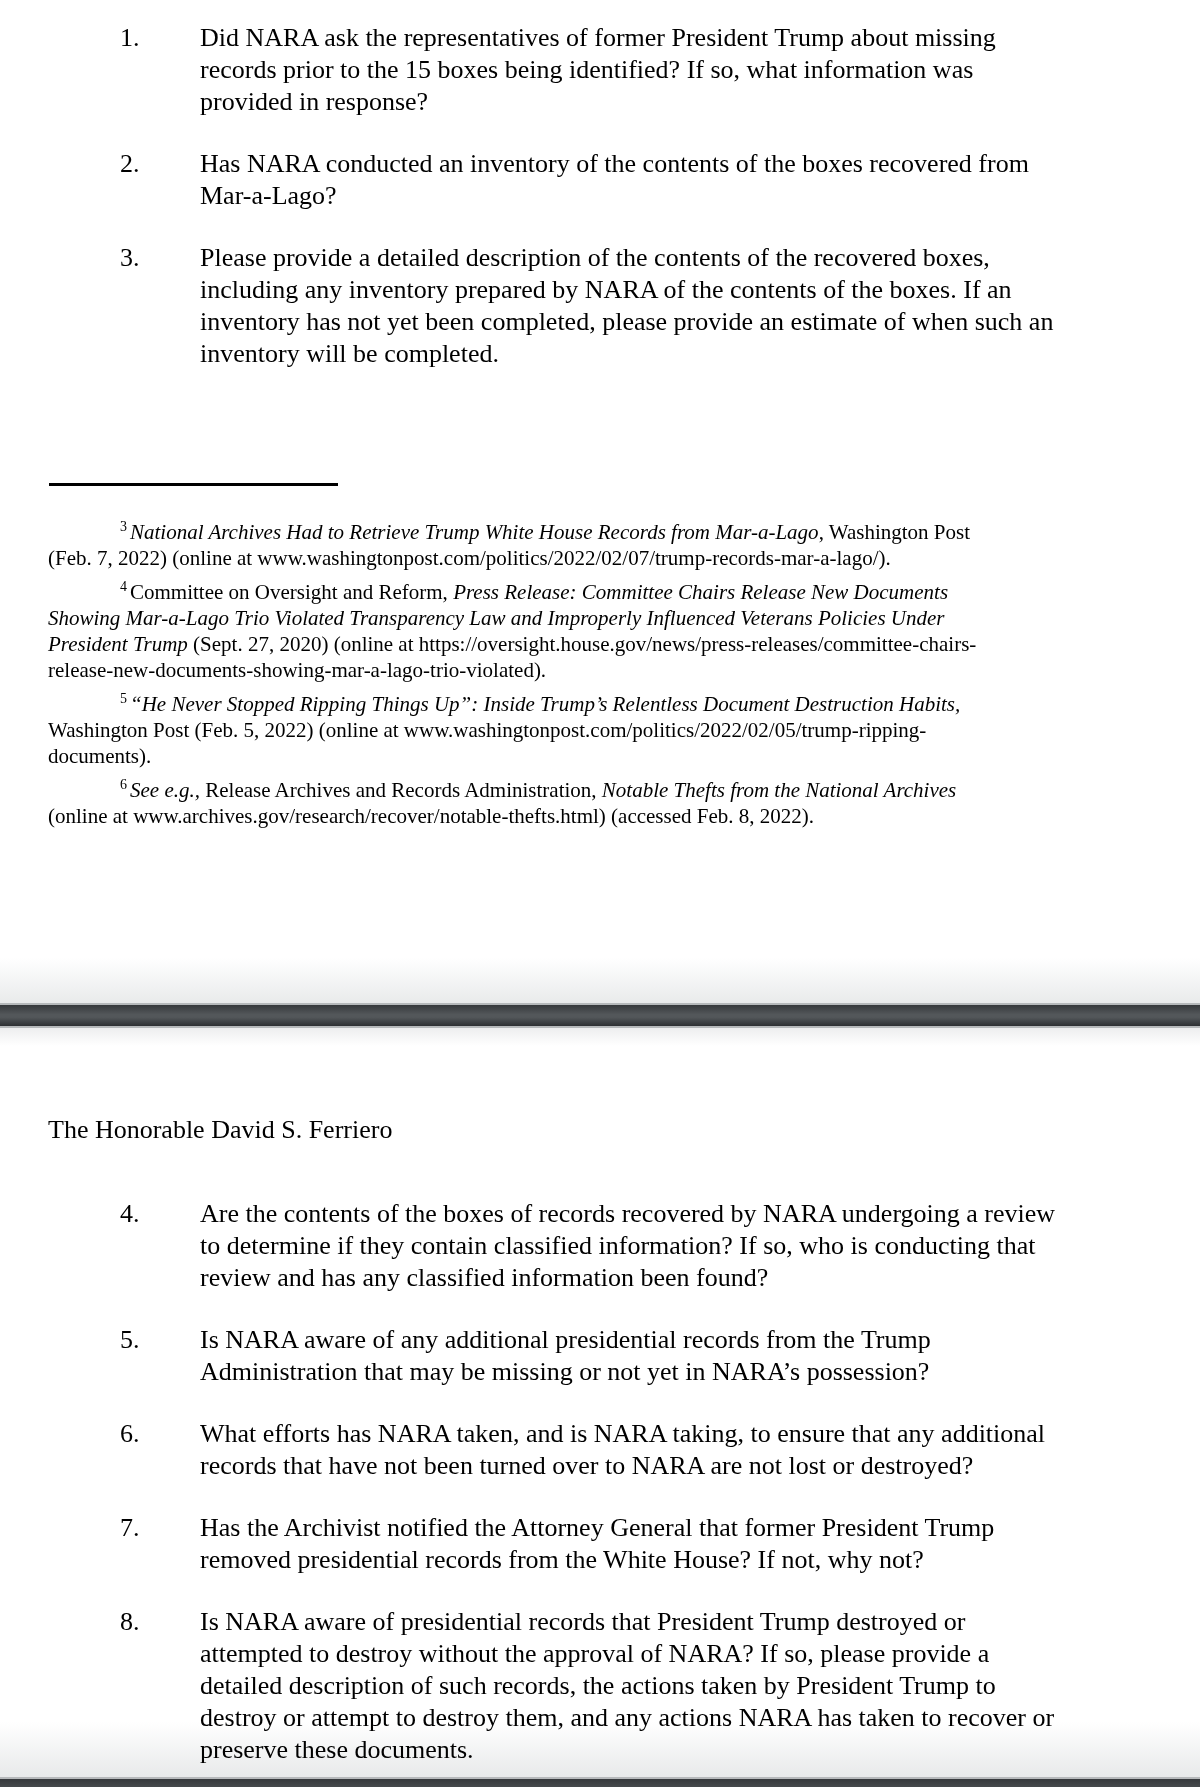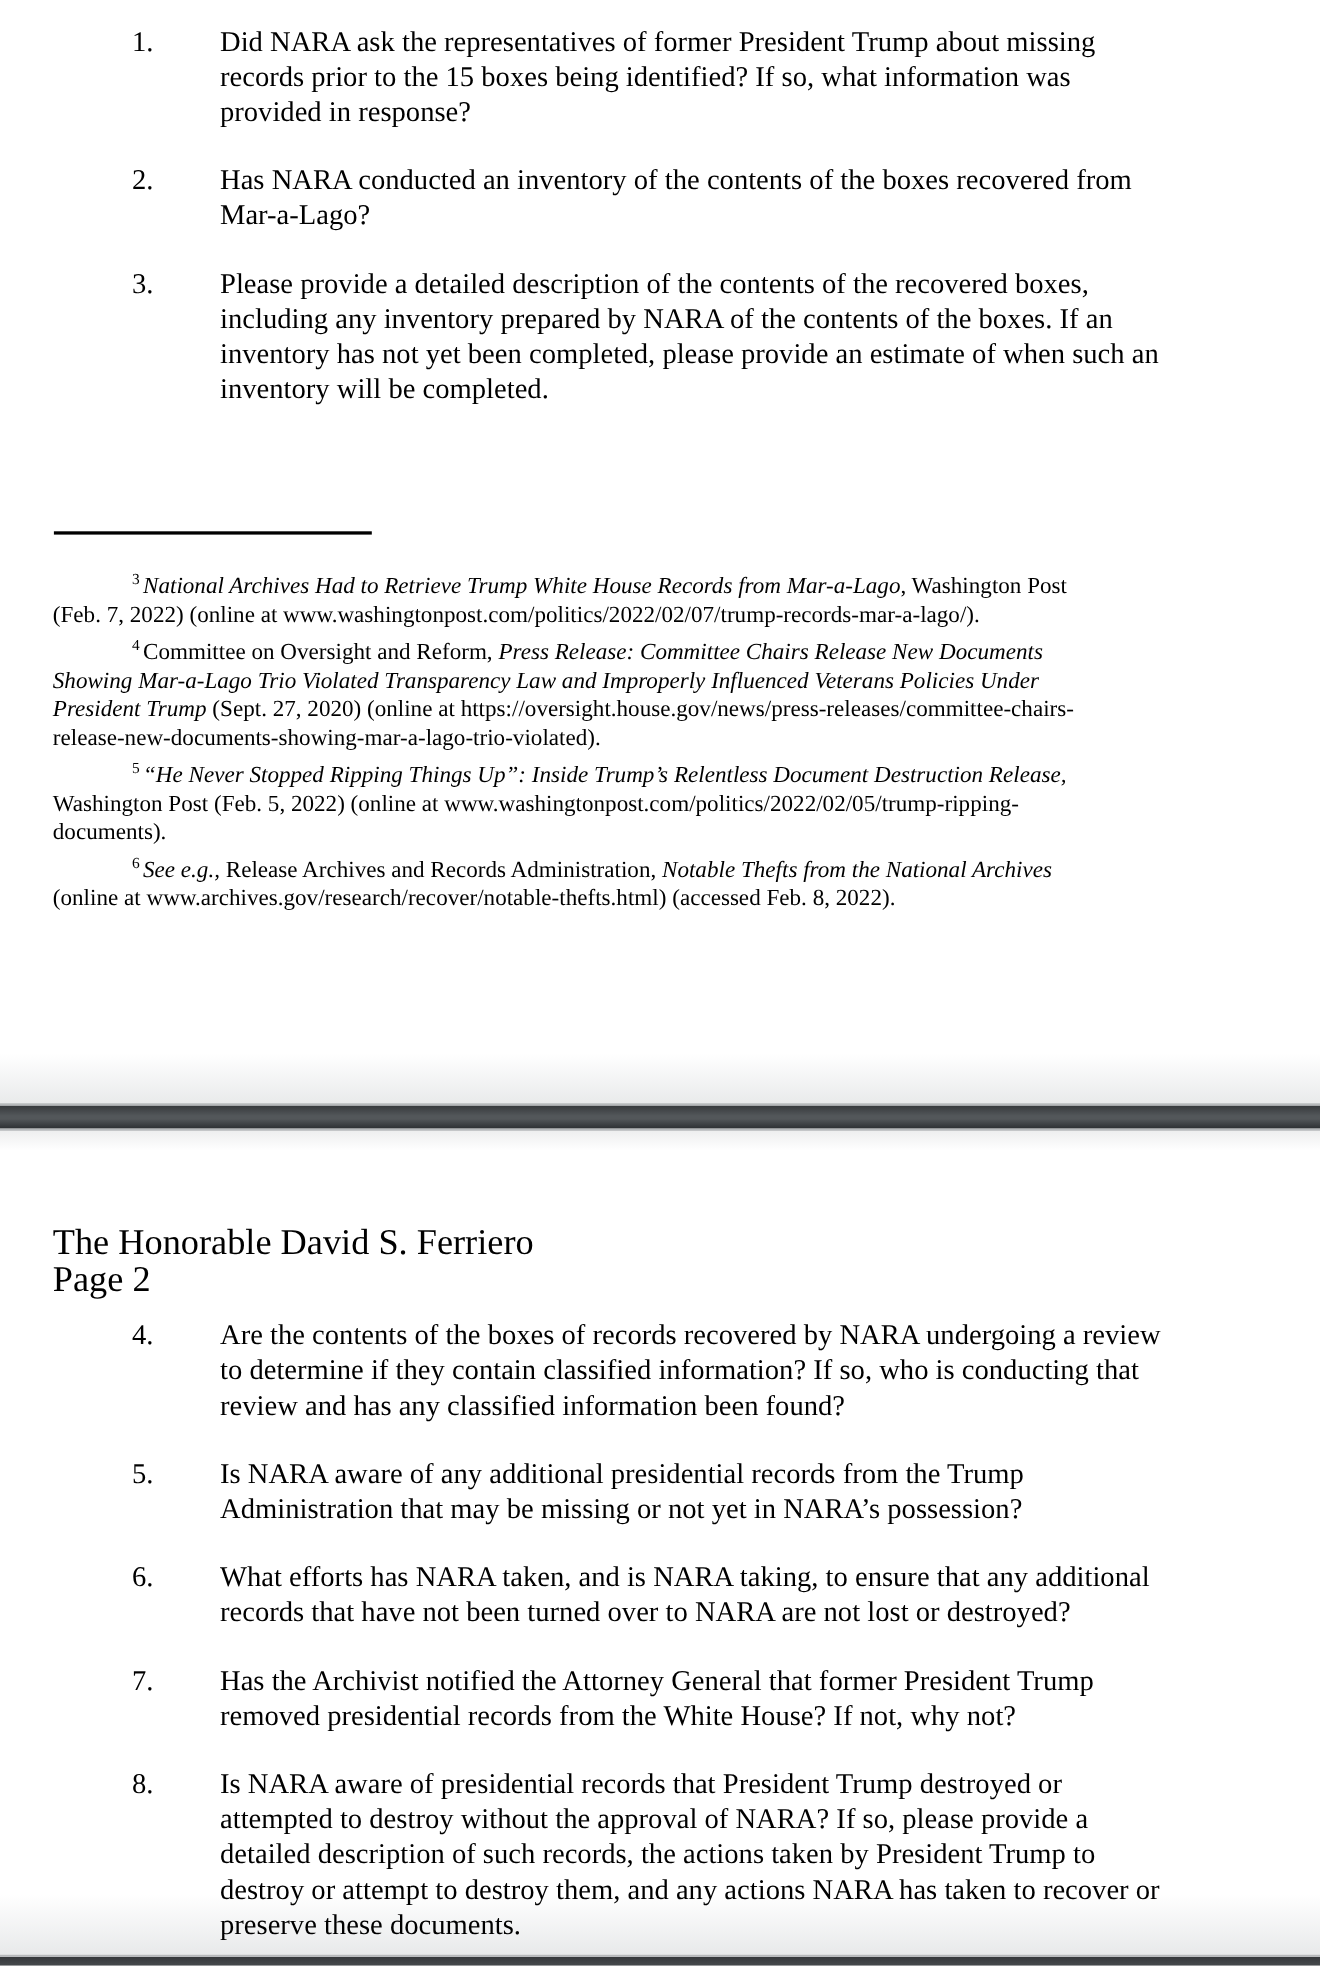--- a/index.html
+++ b/index.html
@@ -108,21 +108,21 @@
     line-height: 0;
     vertical-align: super;
     margin-right: 3px;
   }
 
   
   .p2-header {
     position: absolute;
     left: 48px;
     top: 1113px;
-    font-size: 33px;
+    font-size: 26px;
     line-height: 34px;
   }
 </style>
 </head>
 <body>
 
 <div class="canvas">
 
   <div class="edge-shadow above-mid"></div>
   <div class="edge-shadow below-mid"></div>
@@ -156,35 +156,34 @@
 
     <div class="footnotes" id="p1-footnotes">
   <p class="footnote"><sup class="fn-marker">3</sup><i>National Archives Had to Retrieve Trump White House Records from Mar-a-Lago</i><span>, Washington Post
 (Feb. 7, 2022) (online at www.washingtonpost.com/politics/2022/02/07/trump-records-mar-a-lago/).</span></p>
 
   <p class="footnote"><sup class="fn-marker">4</sup><span>Committee on Oversight and Reform, </span><i>Press Release:  Committee Chairs Release New Documents
 Showing Mar-a-Lago Trio Violated Transparency Law and Improperly Influenced Veterans Policies Under
 President Trump </i><span>(Sept. 27, 2020) (online at https://oversight.house.gov/news/press-releases/committee-chairs-
 release-new-documents-showing-mar-a-lago-trio-violated).</span></p>
 
-  <p class="footnote"><sup class="fn-marker">5</sup><i>“He Never Stopped Ripping Things Up”:  Inside Trump’s Relentless Document Destruction Release,
+  <p class="footnote"><sup class="fn-marker">5</sup><i>“He Never Stopped Ripping Things Up”:  Inside Trump’s Relentless Document Destruction Habits,
 </i><span>Washington Post (Feb. 5, 2022) (online at www.washingtonpost.com/politics/2022/02/05/trump-ripping-
 documents).</span></p>
 
   <p class="footnote"><sup class="fn-marker">6</sup><i>See e.g., </i><span>Release Archives and Records Administration, </span><i>Notable Thefts from the National Archives
 </i><span>(online at www.archives.gov/research/recover/notable-thefts.html) (accessed Feb. 8, 2022).</span></p>
 </div>
   </div>
 
   <div class="page-bar"></div>
 
   <div>
     <div class="p2-header">
       <div>The Honorable David S. Ferriero</div>
-      <div>Page 2</div>
     </div>
 
     <div class="questions p2" id="p2-questions">
   <div class="question">
     <div class="q-num">4.</div>
     <div class="q-text">Are the contents of the boxes of records recovered by NARA undergoing a review
 to determine if they contain classified information?  If so, who is conducting that
 review and has any classified information been found?</div>
   </div>
 

